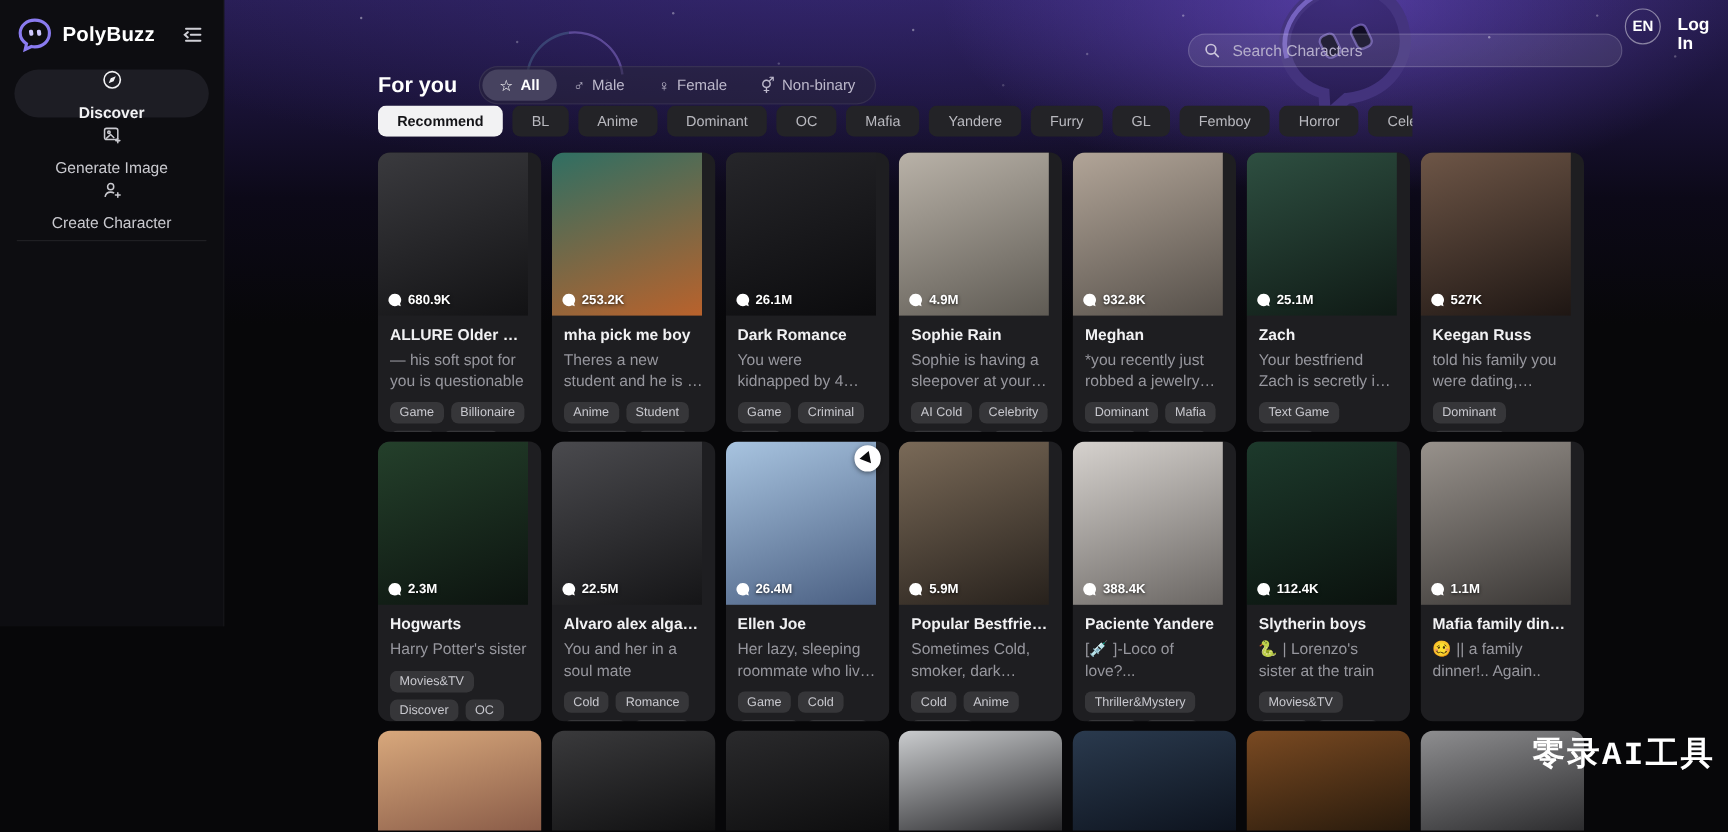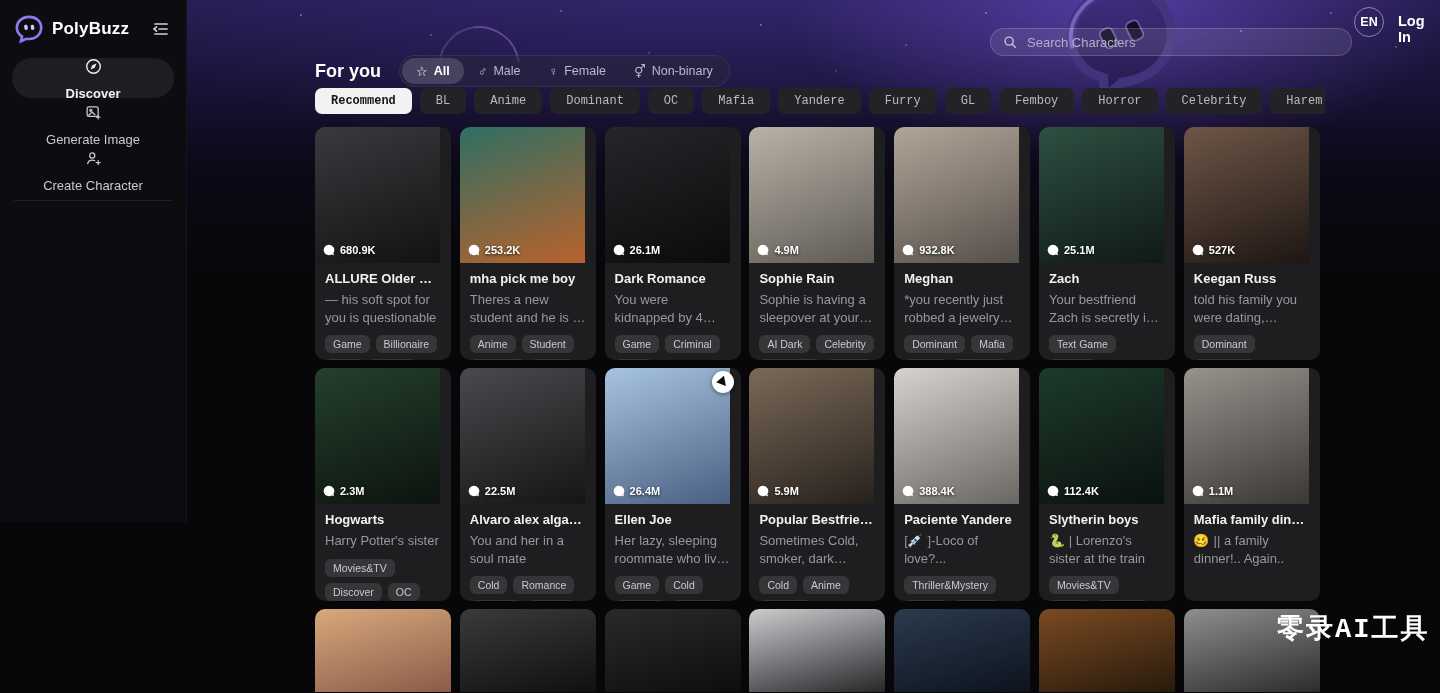--- a/index.html
+++ b/index.html
@@ -50,22 +50,22 @@
   .main{position:absolute;left:187px;top:0;width:1253px;height:693px;z-index:1;}
   .inner{position:absolute;left:128px;top:0;width:1010px;}
   .row-filter{position:absolute;top:55px;left:0;display:flex;align-items:center;gap:18px;}
   .for-you{font-size:18px;font-weight:bold;color:#fff;}
   .seg-group{display:flex;align-items:center;background:rgba(42,38,62,.55);
     border:1px solid rgba(255,255,255,.07);border-radius:999px;padding:2px;height:26px;box-sizing:content-box;}
   .seg{display:flex;align-items:center;gap:6px;height:26px;padding:0 14px;border-radius:999px;
     font-size:12.5px;color:#bdb9cc;cursor:pointer;white-space:nowrap;}
   .seg.active{background:#46425f;color:#fff;font-weight:bold;}
   .seg .seg-icon{font-size:13px;line-height:1;}
-  .row-chips{position:absolute;top:88px;left:0;width:1010px;height:26px;display:flex;gap:8px;
-    overflow:hidden;font-family:Liberation Mono, monospace;}
+  .row-chips{position:absolute;top:88px;left:0;width:862px;height:26px;display:flex;gap:8px;
+    overflow:hidden;}
   .chip{flex:0 0 auto;display:flex;align-items:center;gap:5px;height:26px;padding:0 16px;
     border-radius:7px;background:#232327;color:#b9b9bf;font-size:12px;cursor:pointer;white-space:nowrap;}
   .chip.active{background:#f2f2f3;color:#141417;font-weight:bold;}
   
   .grid{position:absolute;top:127px;left:0;width:1005px;display:flex;flex-wrap:wrap;
     column-gap:8.8px;row-gap:8px;}
   .card{width:136px;height:233px;border-radius:10px;background:#1e1e21;overflow:hidden;
     position:relative;cursor:pointer;flex:0 0 auto;}
   .thumb{width:125px;height:136px;position:relative;}
   .views{position:absolute;left:8px;bottom:7px;display:flex;align-items:center;gap:5px;
@@ -303,21 +303,21 @@
         <svg width="12" height="12" viewBox="0 0 12 12">
           <path d="M6 .8A5.2 5.2 0 1 0 8.7 10.4L11 11.2l-.6-2.3A5.2 5.2 0 0 0 6 .8z" fill="#fff"></path>
         </svg>
         <span>4.9M</span>
       </span>
     </div>
     <div class="card-body">
       <h3 class="card-title">Sophie Rain</h3>
       <p class="card-desc">Sophie is having a sleepover at your sister's house, and ...</p>
       <div class="tags">
-              <span class="tag">AI Dark</span>
+              <span class="tag">AI Cold</span>
               <span class="tag">Celebrity</span>
               <span class="tag">Flirtatious</span>
               <span class="tag">Sweet</span>
             </div>
     </div>
   </article>
 
   <article class="card">
     <div class="thumb" style="background: linear-gradient(160deg, rgb(178, 165, 152) 0%, rgb(86, 80, 74) 100%);">
       <span class="views">

